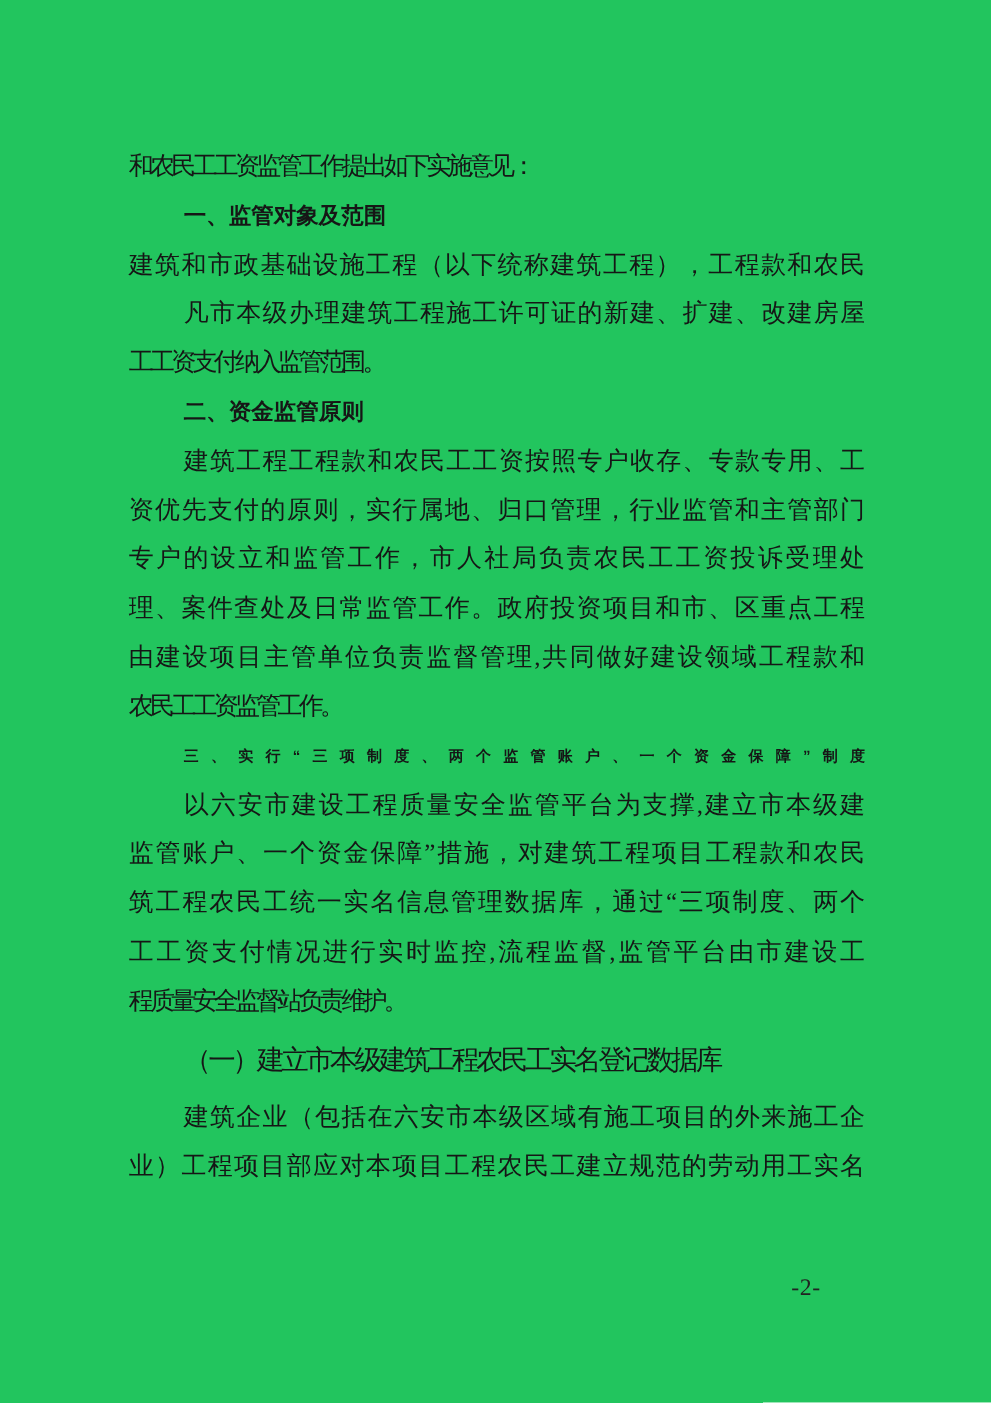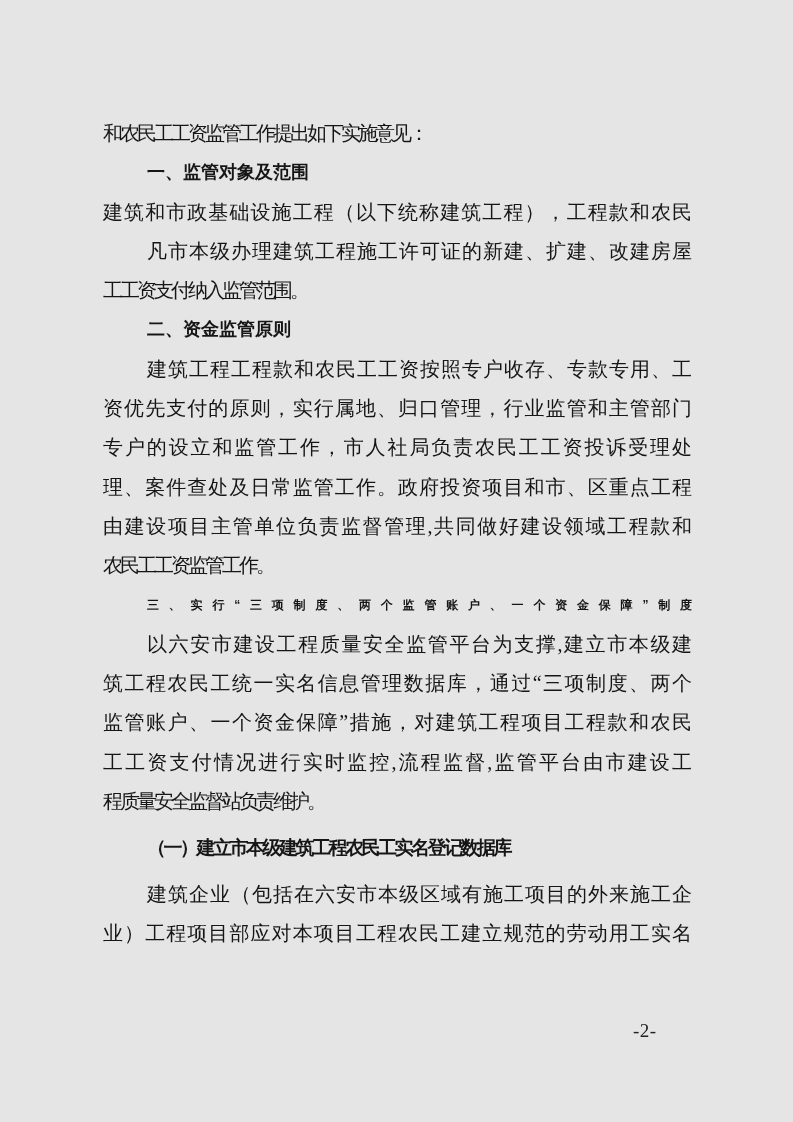--- a/index.html
+++ b/index.html
@@ -1,17 +1,17 @@
 <!DOCTYPE html>
 <html><head>
 <meta charset="utf-8">
 <style>
   html,body{margin:0;padding:0;background:#ffffff;}
   .page{
-    position:relative;width:793px;height:1122px;background:#e5e5e5;
+    position:relative;width:793px;height:1122px;background:#22c55e;
     overflow:hidden;color:#161616;
   }
   .col{position:absolute;left:103px;top:114px;width:589px;}
   .line{
     font-family:"Liberation Serif",serif;
     font-size:20px;line-height:39.3px;height:39.3px;
     text-align:justify;text-align-last:justify;text-justify:inter-character;
   }
   
   .end{text-align:left;text-align-last:left;letter-spacing:-3px;}
@@ -19,22 +19,22 @@
   
   .h1{
     font-family:"Liberation Sans",sans-serif;font-weight:700;
     font-size:18px;letter-spacing:0;
     text-align:left;text-align-last:left;
   }
   
   .h1long{font-size:12px;text-align:justify;text-align-last:justify;}
   
   .h2{
-    font-family:"Liberation Serif",serif;font-weight:700;
-    font-size:19px;letter-spacing:-2.5px;
+    font-family:"Liberation Serif",serif;font-weight:400;
+    font-size:22px;letter-spacing:-2.5px;
     text-align:center;text-align-last:left;
   }
   .gap{margin-top:7px;}
   .pageno{
     position:absolute;left:633px;top:1020px;
     font-family:"Liberation Serif",serif;font-size:19px;
     letter-spacing:0.5px;color:#222;
   }
 </style>
 </head>
@@ -49,22 +49,22 @@
     <div class="line end">工工资支付纳入监管范围。</div>
     <div class="line h1 ind">二、资金监管原则</div>
     <div class="line ind">建筑工程工程款和农民工工资按照专户收存、专款专用、工</div>
     <div class="line">资优先支付的原则，实行属地、归口管理，行业监管和主管部门</div>
     <div class="line">专户的设立和监管工作，市人社局负责农民工工资投诉受理处</div>
     <div class="line">理、案件查处及日常监管工作。政府投资项目和市、区重点工程</div>
     <div class="line">由建设项目主管单位负责监督管理,共同做好建设领域工程款和</div>
     <div class="line end">农民工工资监管工作。</div>
     <div class="line h1 h1long ind">三、实行“三项制度、两个监管账户、一个资金保障”制度</div>
     <div class="line ind">以六安市建设工程质量安全监管平台为支撑,建立市本级建</div>
+    <div class="line">监管账户、一个资金保障”措施，对建筑工程项目工程款和农民</div>
     <div class="line">筑工程农民工统一实名信息管理数据库，通过“三项制度、两个</div>
-    <div class="line">监管账户、一个资金保障”措施，对建筑工程项目工程款和农民</div>
     <div class="line">工工资支付情况进行实时监控,流程监督,监管平台由市建设工</div>
     <div class="line end">程质量安全监督站负责维护。</div>
     <div class="line h2 ind gap">（一）建立市本级建筑工程农民工实名登记数据库</div>
     <div class="line ind gap">建筑企业（包括在六安市本级区域有施工项目的外来施工企</div>
     <div class="line">业）工程项目部应对本项目工程农民工建立规范的劳动用工实名</div>
   </div>
   <div class="pageno">-2-</div>
 </div>
 
 </body></html>

